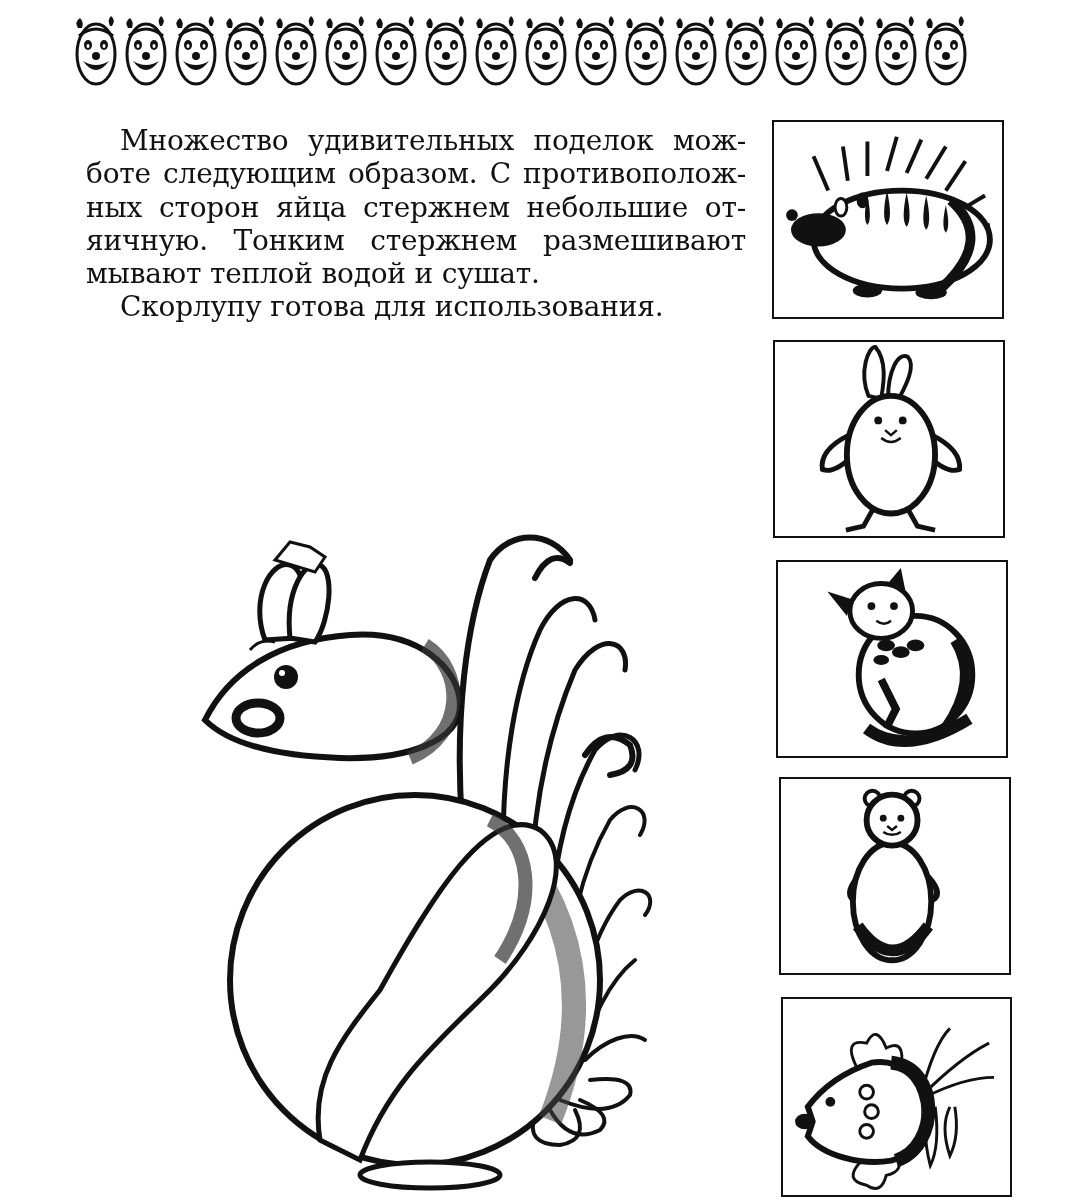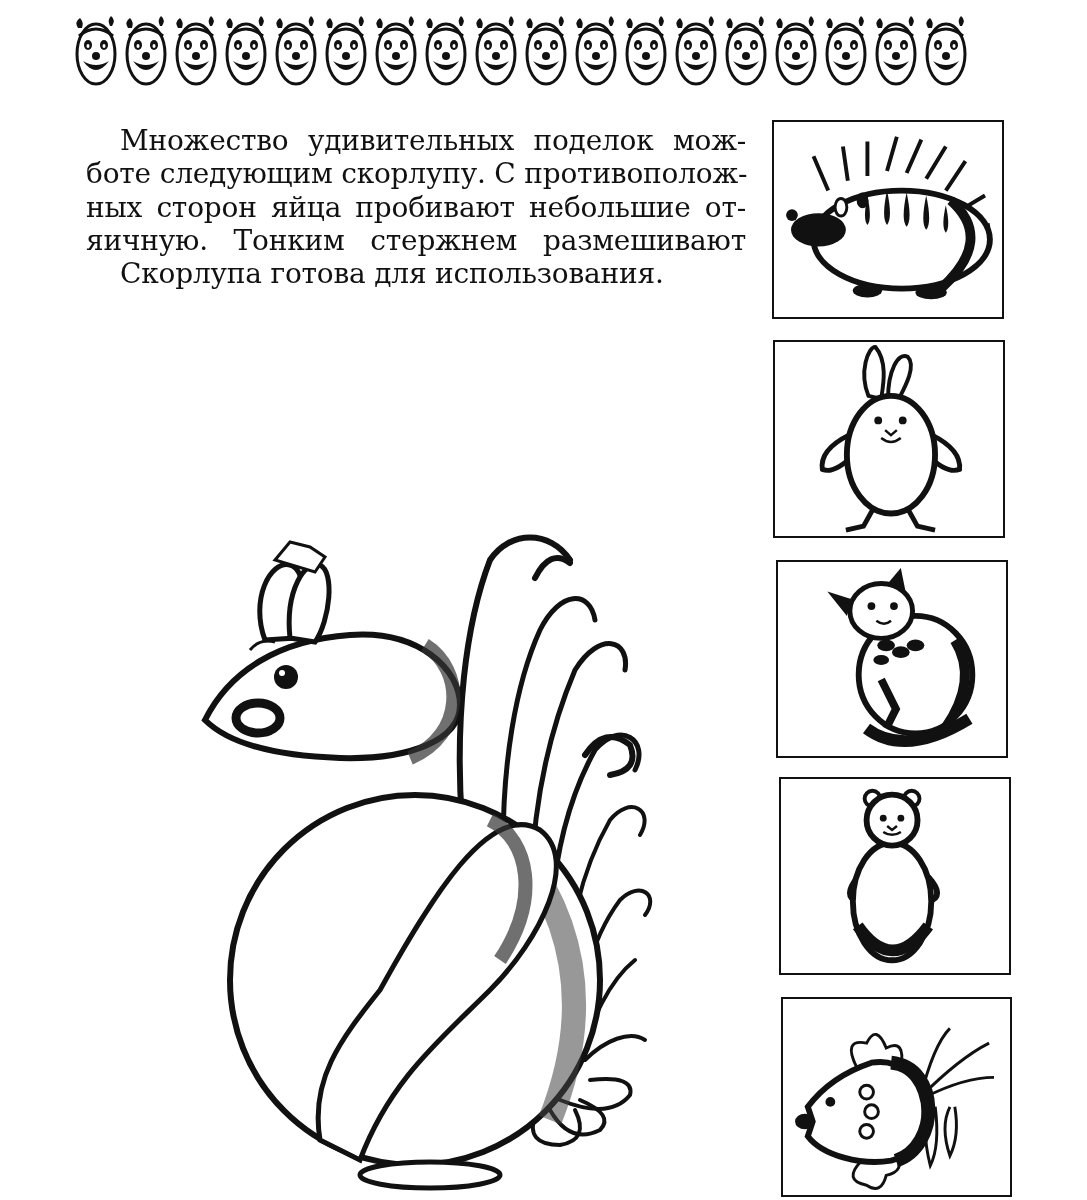--- a/index.html
+++ b/index.html
@@ -51,24 +51,25 @@
       <use href="#clown" x="650"></use>
       <use href="#clown" x="700"></use>
     <use href="#clown" x="750"></use>
       <use href="#clown" x="800"></use>
       <use href="#clown" x="850"></use>
   </svg>
 </div>
 
 <div class="text-block">
   <span class="line just indent">Множество удивительных поделок мож-</span>
-  <span class="line just">боте следующим скорлупу. С противополож-</span>
-  <span class="line just">ных сторон яйца пробивают небольшие от-</span>
+  <span class="line just">боте следующим образом. С противополож-</span>
+  <span class="line just">ных сторон яйца стержнем небольшие от-</span>
   <span class="line just">яичную. Тонким стержнем размешивают</span>
-  <span class="line indent">Скорлупа готова для использования.</span>
+  <span class="line">мывают теплой водой и сушат.</span>
+  <span class="line indent">Скорлупу готова для использования.</span>
 </div>
 
 <div class="squirrel">
   <svg viewBox="0 0 480 680">
     <g fill="none" stroke="#111" stroke-linecap="round">
 
       <path d="M345 590 C 260 420, 250 170, 300 40 C 320 10, 360 10, 380 40" stroke-width="6"></path>
       <path d="M355 580 C 300 430, 300 220, 350 110 C 370 70, 400 70, 405 100" stroke-width="5"></path>
       <path d="M365 570 C 330 440, 330 280, 385 150 C 410 110, 440 120, 435 150" stroke-width="5"></path>
       <path d="M372 560 C 350 450, 355 320, 405 230 C 430 200, 460 220, 445 250" stroke-width="5"></path>

